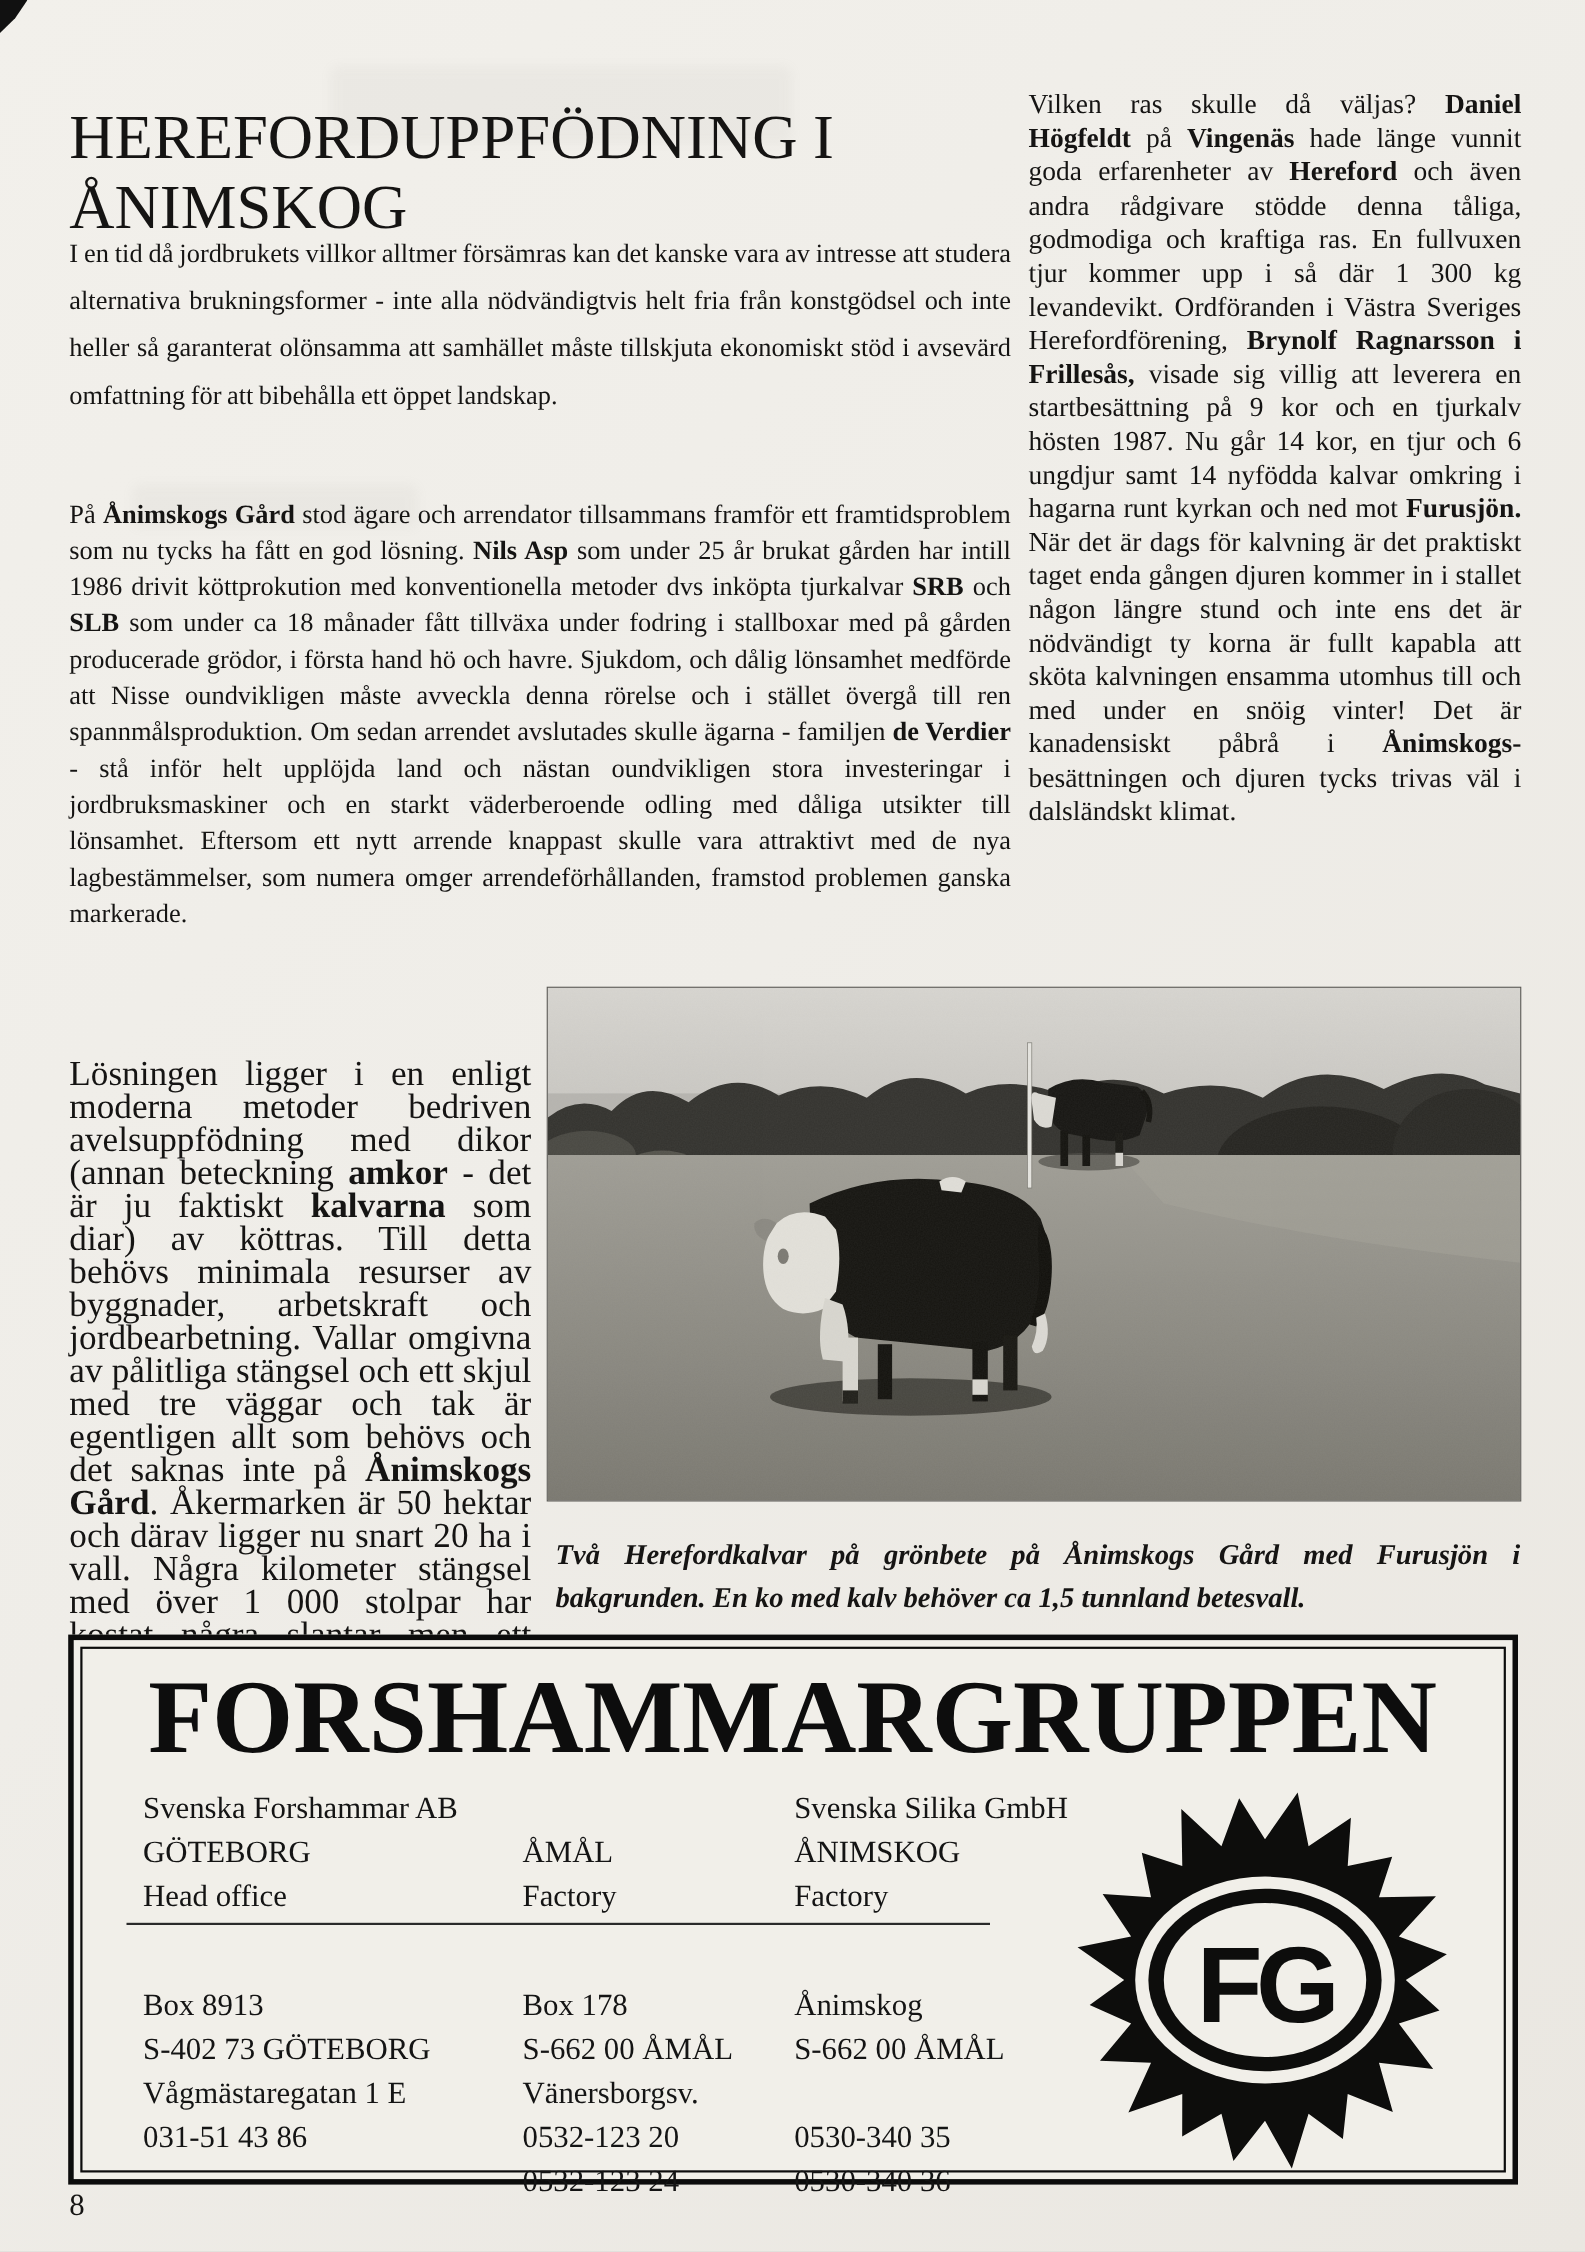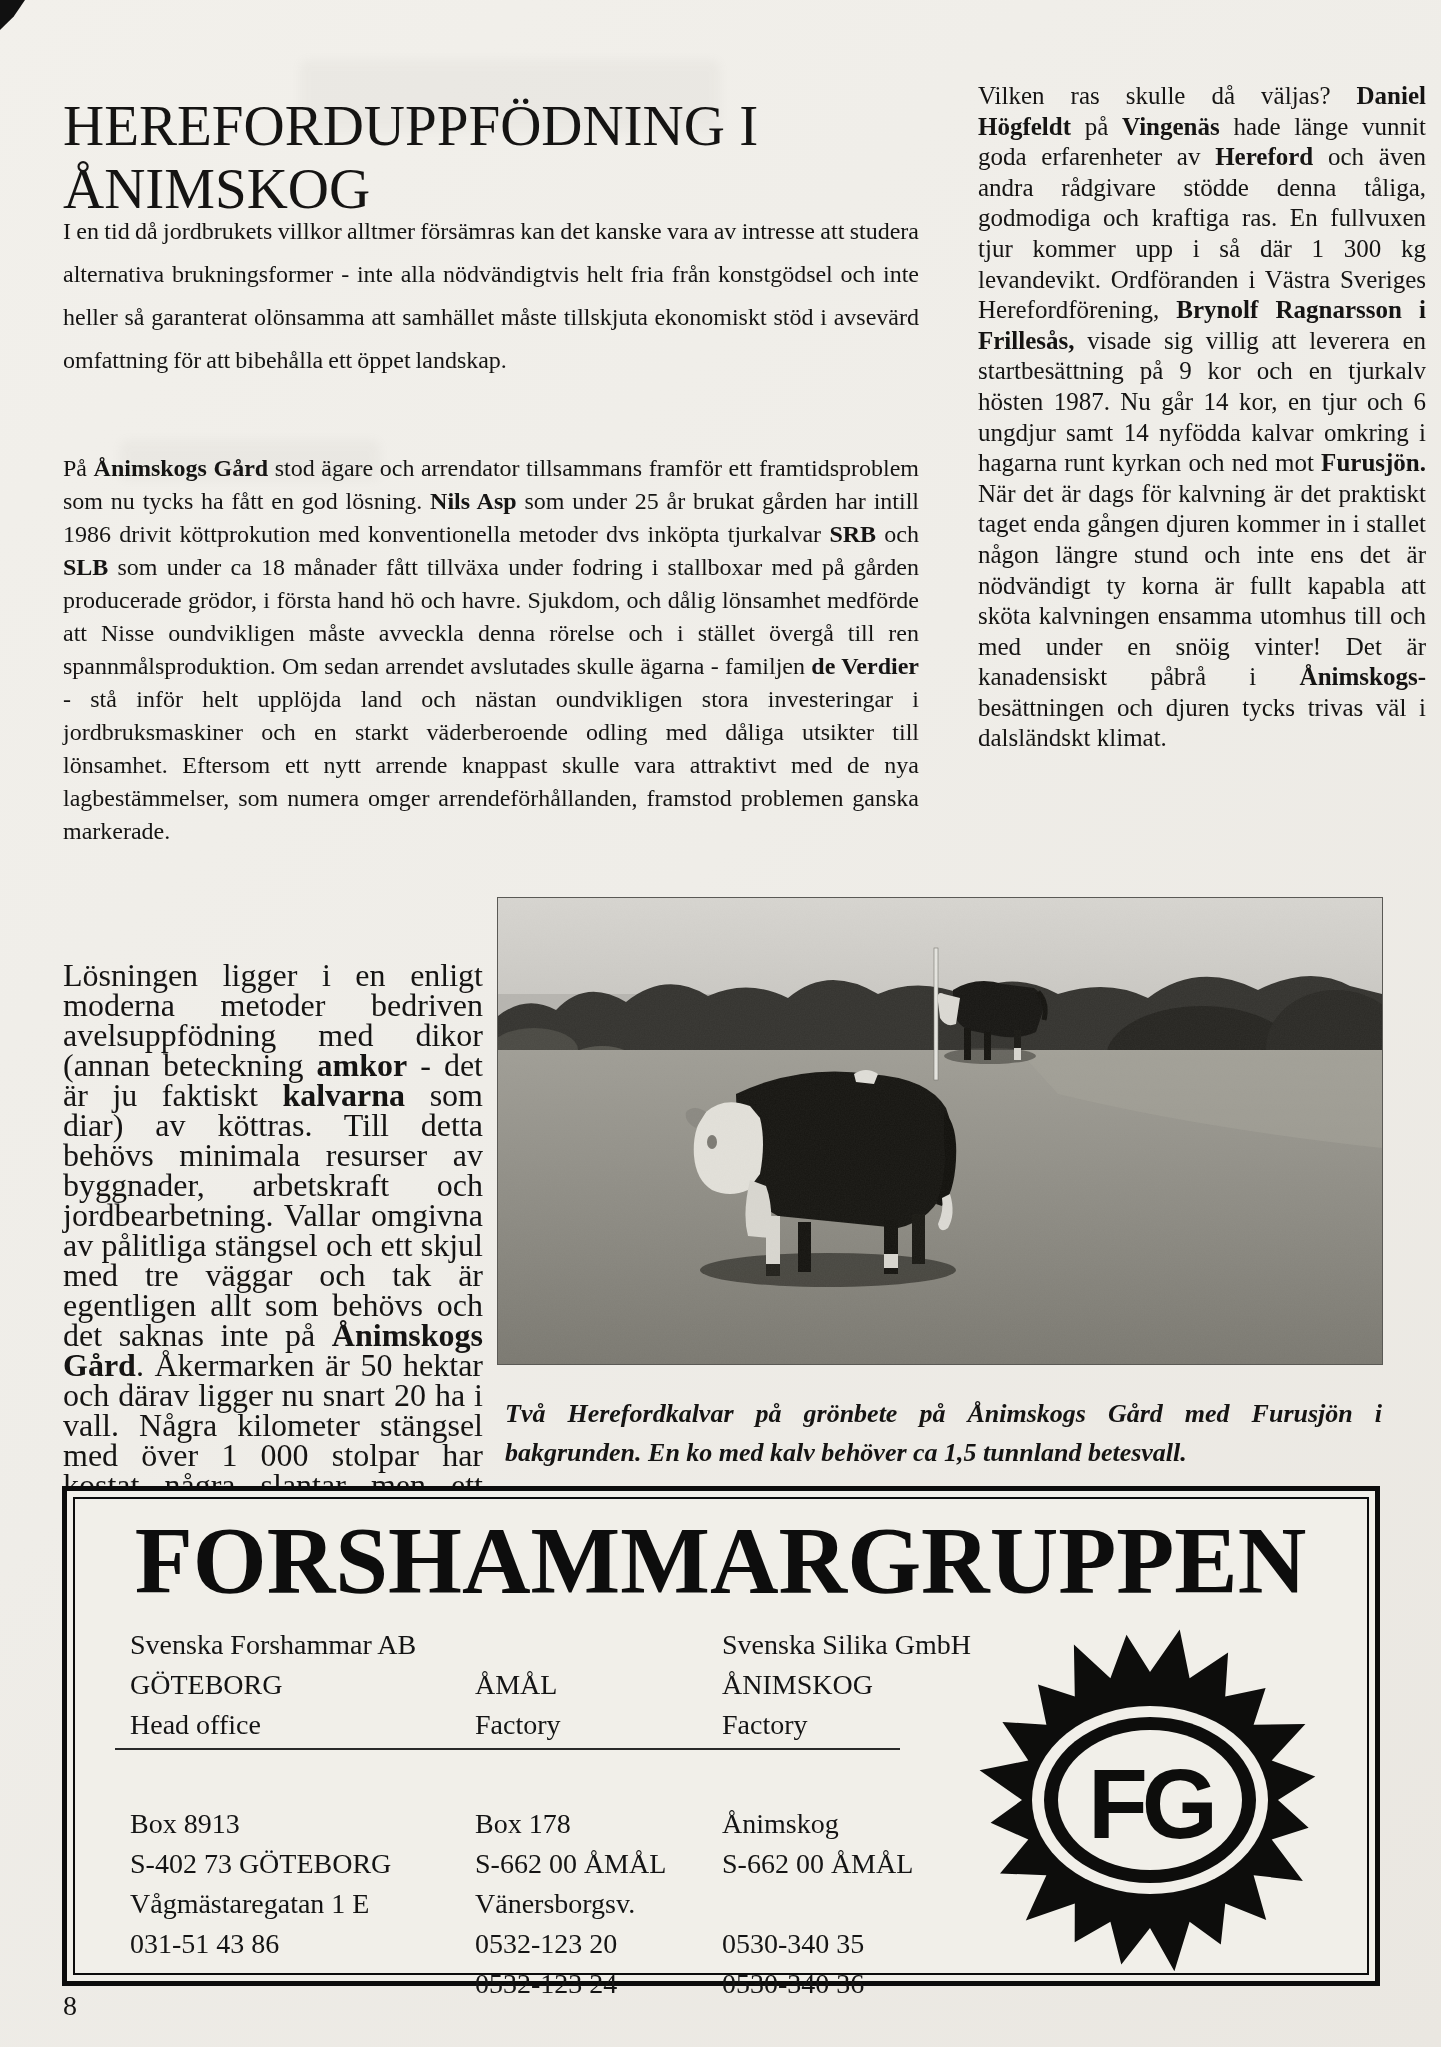--- a/index.html
+++ b/index.html
@@ -3,21 +3,21 @@
 <meta charset="utf-8">
 <style>
   html,body{margin:0;padding:0;background:#d8d6d2;}
   #page{position:relative;width:1441px;height:2047px;background:linear-gradient(135deg,#f2f0eb 0%,#efede8 45%,#eae7e1 100%);overflow:hidden;font-family:"Liberation Serif",serif;color:#151413;}
   .corner-blob{position:absolute;left:0;top:0;width:25px;height:30px;background:#111;clip-path:polygon(0 0,100% 0,55% 55%,0 100%);}
   .ghost{position:absolute;background:#9b9891;opacity:0.07;filter:blur(5px);border-radius:8px;pointer-events:none;}
 
   .title{position:absolute;left:63px;top:56px;width:860px;font-weight:normal;font-size:57px;line-height:63px;letter-spacing:0px;}
   .lead{position:absolute;left:63px;top:186px;width:856px;font-weight:normal;font-size:24px;line-height:43px;text-align:justify;word-spacing:-1px;}
   .body-wide{position:absolute;left:63px;top:428px;width:856px;font-size:24px;line-height:33px;text-align:justify;}
-  .col-right{position:absolute;left:935px;top:56px;width:448px;font-size:25px;line-height:30.6px;text-align:justify;margin-left:43px;}
+  .col-right{position:absolute;left:935px;top:56px;width:448px;font-size:25px;line-height:30.6px;text-align:justify;}
   .col-narrow{position:absolute;left:63px;top:928px;width:420px;font-size:32px;line-height:30px;text-align:justify;}
   .caption{position:absolute;left:505px;top:1368px;width:877px;font-size:26px;line-height:39px;font-style:italic;font-weight:bold;text-align:justify;}
   .pageno{position:absolute;left:63px;top:1990px;font-size:28px;}
 
   .photo{position:absolute;left:498px;top:898px;width:884px;height:466px;outline:1px solid #5a5955;background:#8a8881;}
   .photo svg{display:block;}
 
   .ad-outer{position:absolute;left:62px;top:1486px;width:1318px;height:500px;border:5px solid #0c0c0c;background:#f1efe9;box-sizing:border-box;}
   .ad-inner{position:absolute;left:6px;top:6px;right:6px;bottom:6px;border:2px solid #0c0c0c;}
   .ad-headline{position:absolute;left:0;top:1506px;width:1441px;text-align:center;font-family:Liberation Serif, serif;font-weight:bold;font-size:95px;letter-spacing:0px;color:#0d0d0d;white-space:nowrap;}

